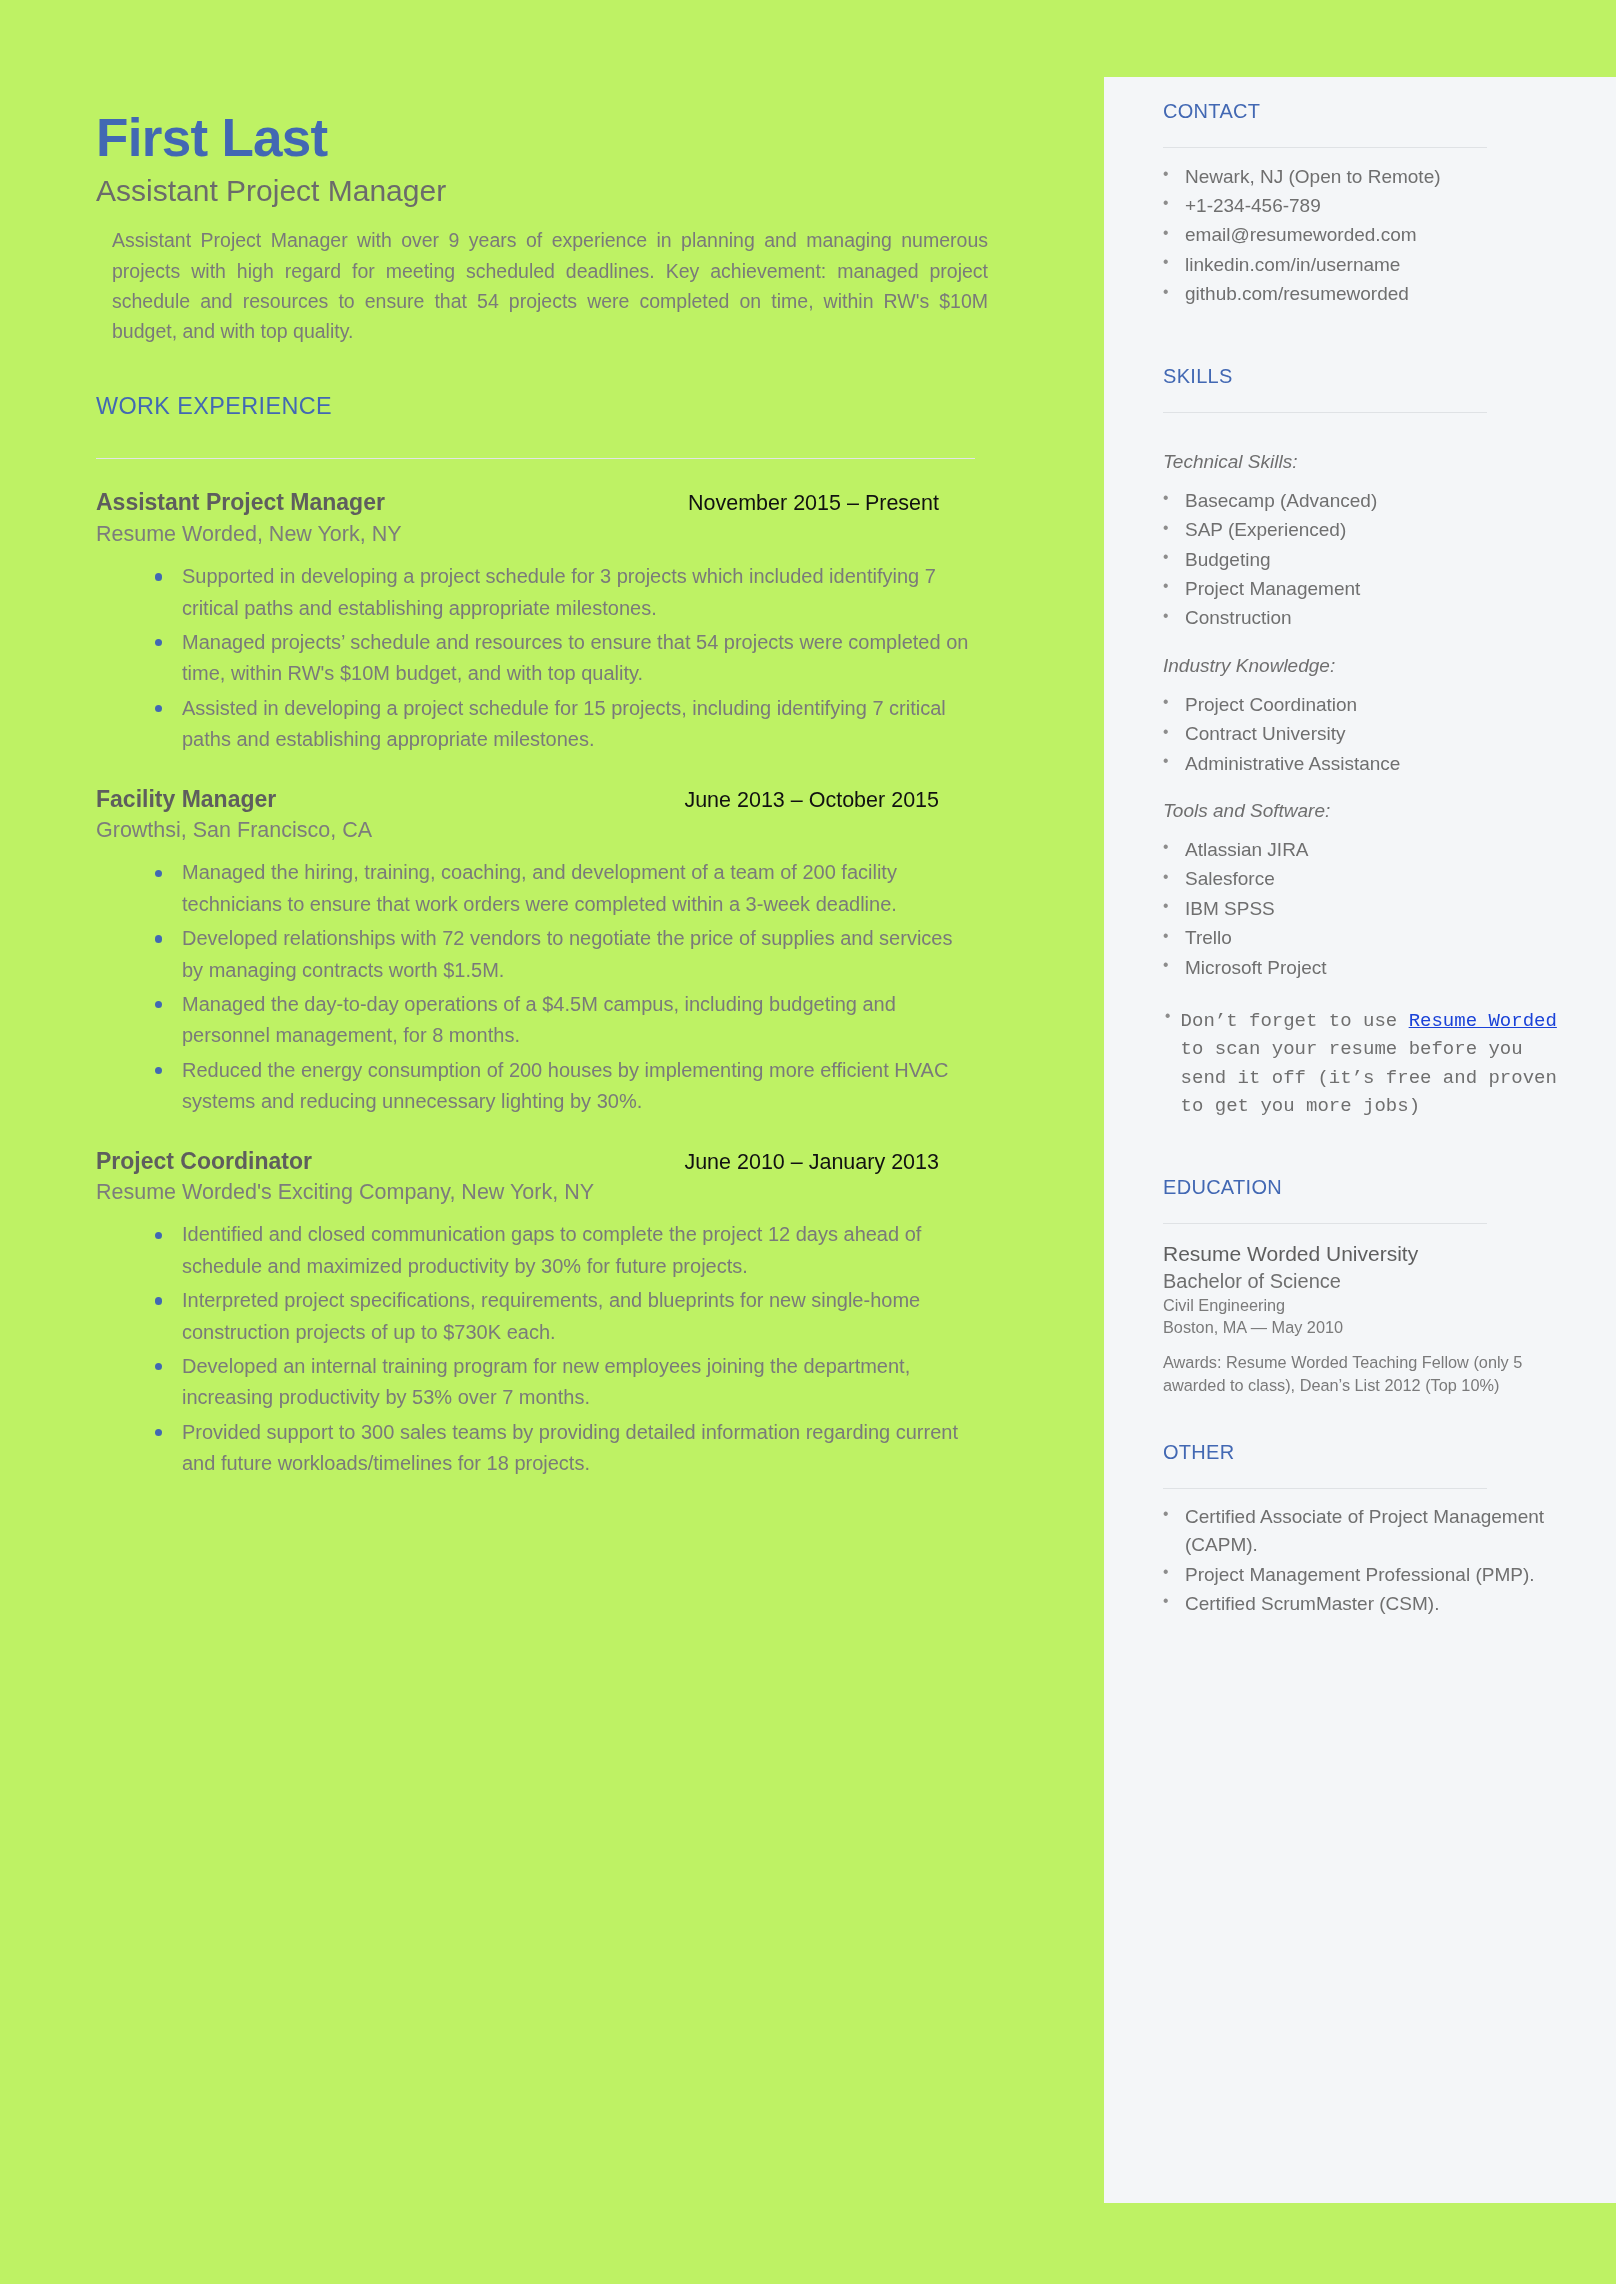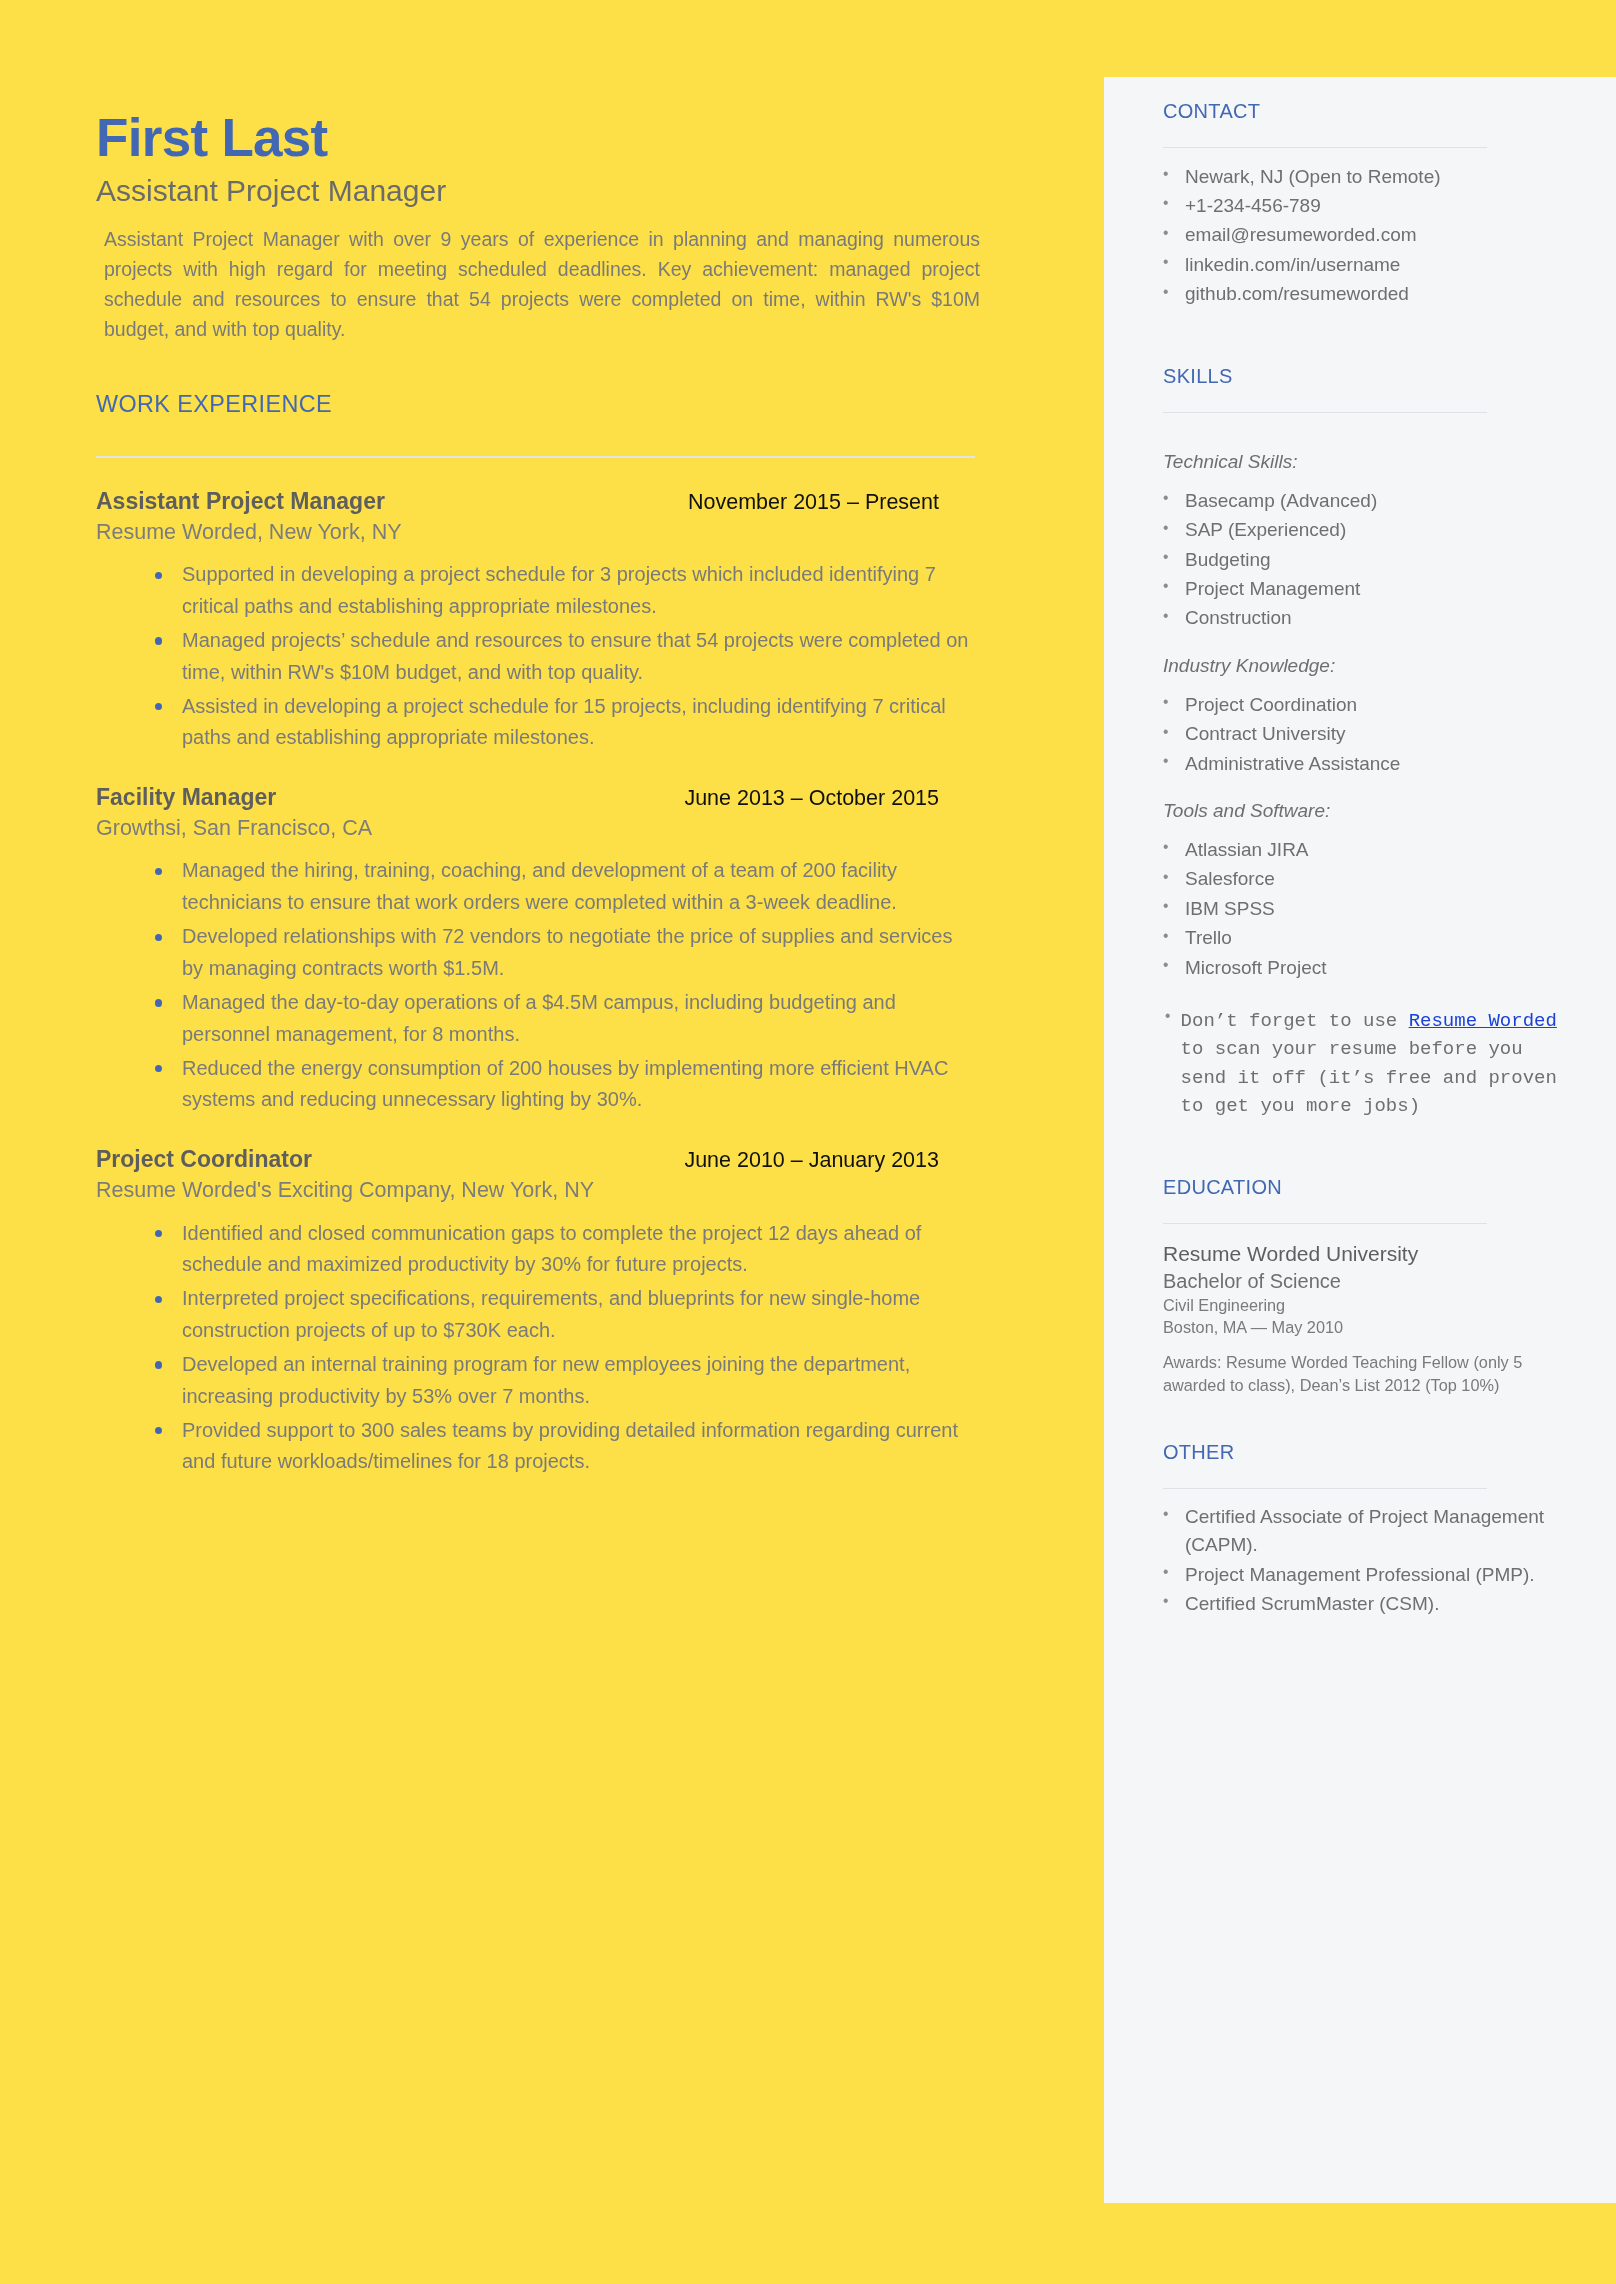--- a/index.html
+++ b/index.html
@@ -12,21 +12,21 @@
     height: 2284px;
     position: relative;
     font-family: "Liberation Sans", sans-serif;
     -webkit-font-smoothing: antialiased;
   }
 
   
   .page {
     position: absolute;
     inset: 0;
-    background: #fde047;
+    background: #bef264;
   }
 
   
   .sidebar-bg {
     position: absolute;
     left: 1104px;
     top: 77px;
     width: 512px;
     height: 2126px;
     background: #f4f6f8;
@@ -55,21 +55,21 @@
     color: #6b6b6b;
     line-height: 1.25;
     margin: 7.8px 0 14.3px 0;
   }
 
   .summary {
     font-size: 19.5px;
     color: #7a7a7a;
     line-height: 1.55;
     text-align: justify;
-    margin: 8px;
+    margin: 16px;
     width: 876px;
   }
 
   .section-heading {
     font-size: 23.4px;
     color: #4268b3;
     letter-spacing: 0.4px;
     margin: 47px 0 0 0;
     font-weight: 400;
   }

